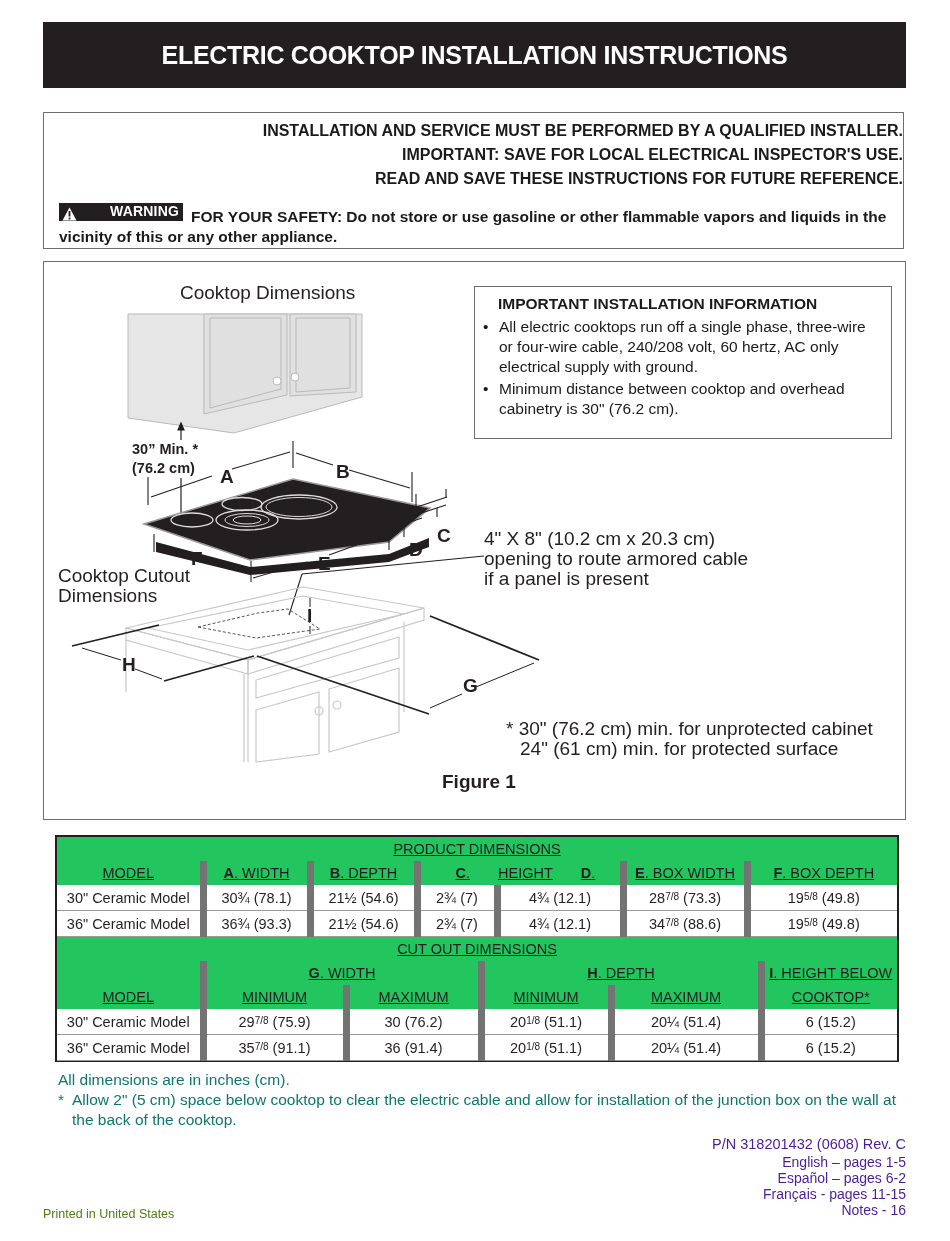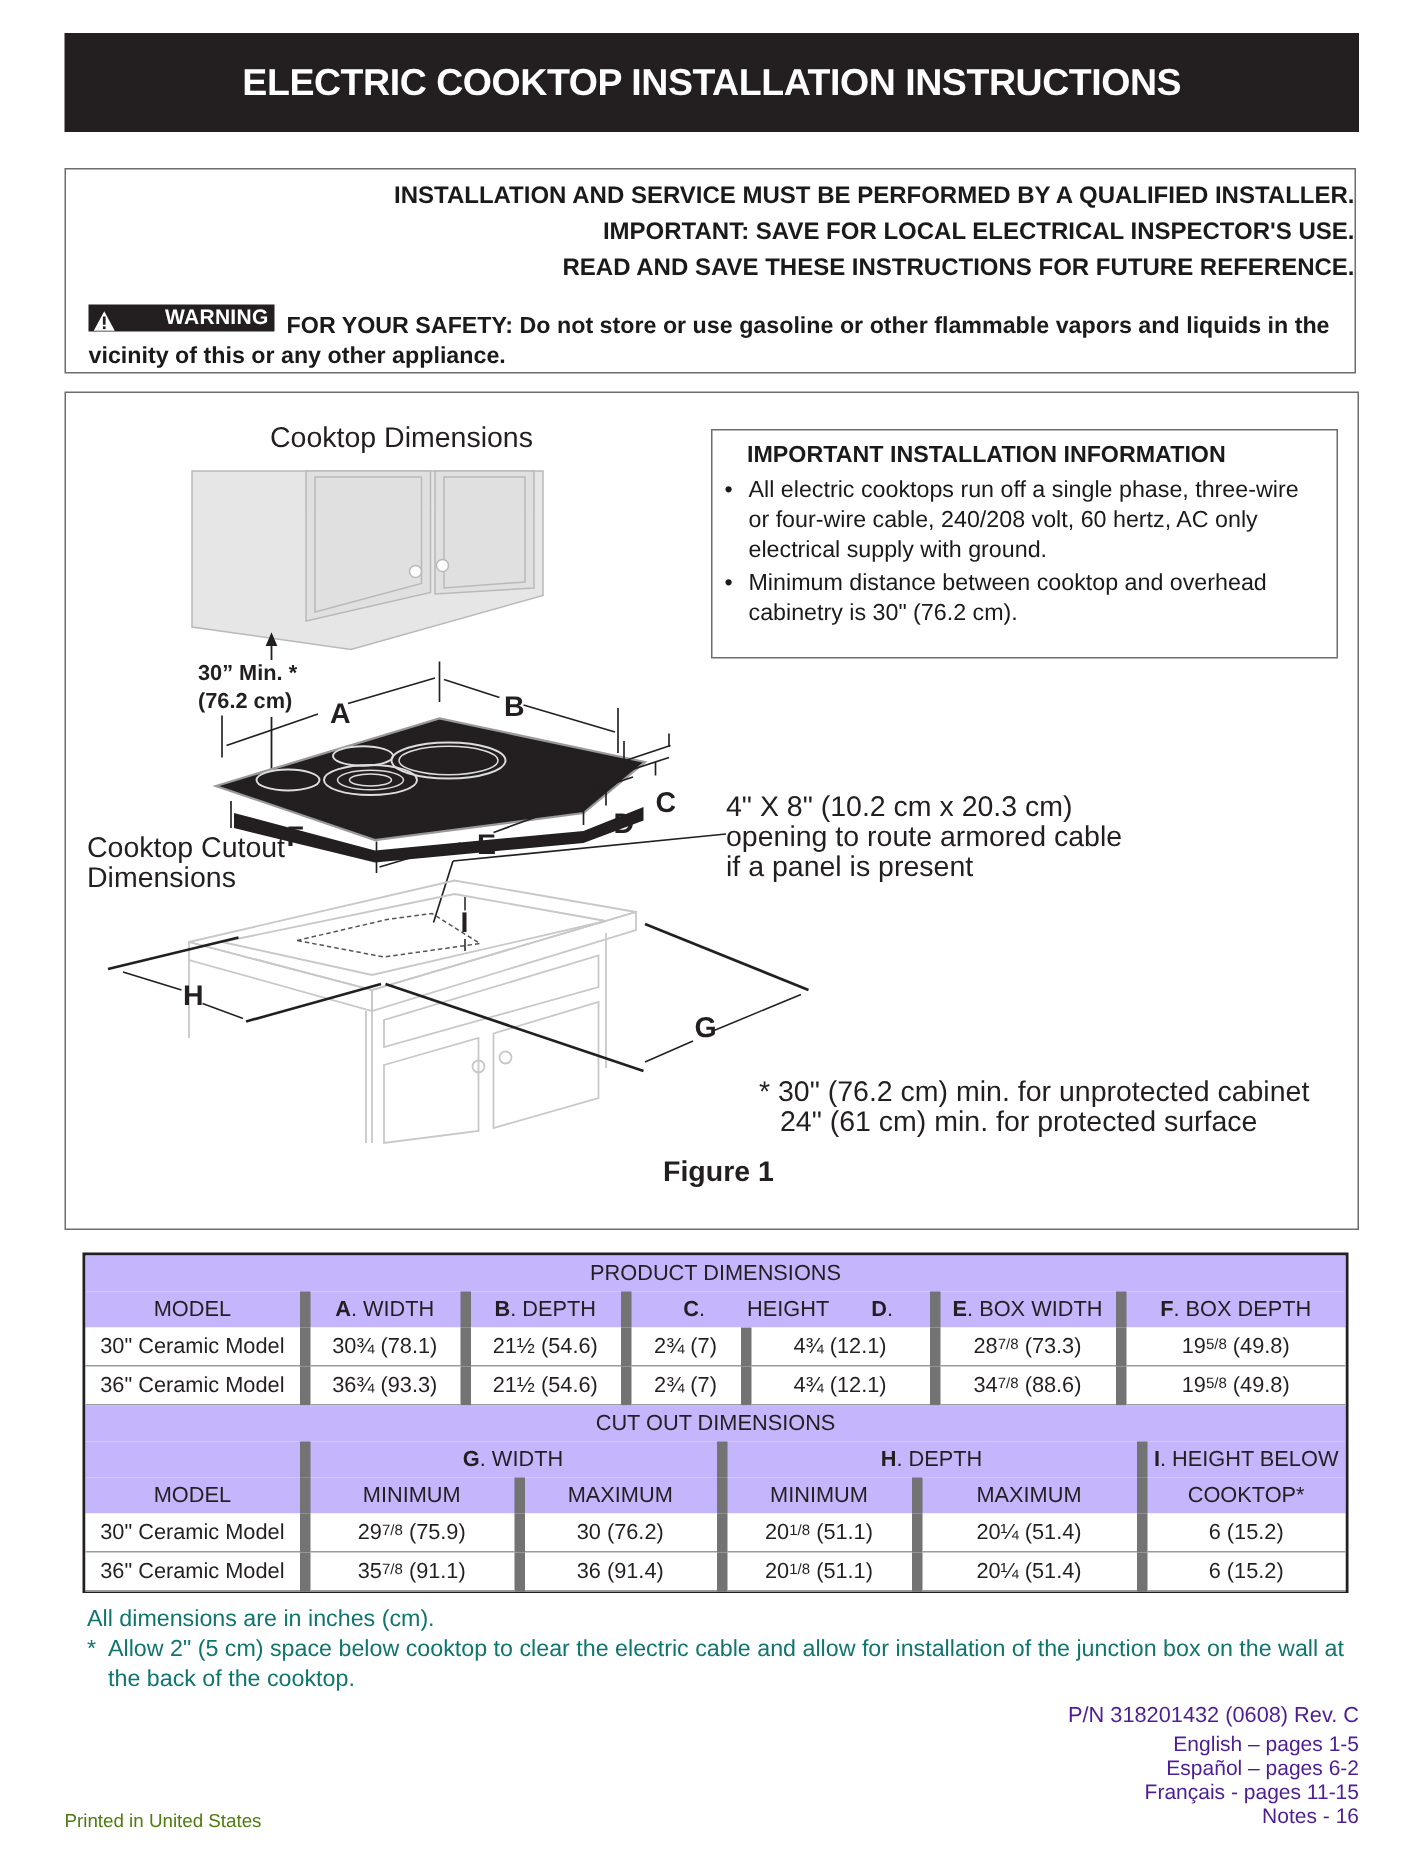--- a/index.html
+++ b/index.html
@@ -14,21 +14,21 @@
   .figure-box { position:absolute; left:43px; top:261px; width:863px; height:559px; border:1px solid #6d6d6d; box-sizing:border-box; }
   .fig-label { position:absolute; font-size:19px; color:#231f20; line-height:20px; }
   .info-box { position:absolute; left:430px; top:24px; width:418px; height:153px; border:1px solid #6d6d6d; box-sizing:border-box; padding:6px 10px 0 24px; }
   .info-title { font-weight:bold; font-size:15.5px; line-height:22px; margin-left:-1px; }
   .info-item { position:relative; font-size:15.5px; line-height:20px; margin-top:2px; padding-left:0; }
   .info-item .bullet { position:absolute; left:-16px; top:0; }
   .illus { position:absolute; left:0; top:0; }
   .dim-table-wrap { position:absolute; left:55px; top:835px; width:844px; height:227px; border:2px solid #231f20; box-sizing:border-box; background:#fff; }
   table.dims { border-collapse:collapse; width:100%; font-size:14.5px; color:#231f20; table-layout:fixed; }
   table.dims td { text-align:center; padding:0; height:24px; line-height:24px; white-space:nowrap; }
-  .hdr td { background:#c4b5fd; }
+  .hdr td { background:#22c55e;text-decoration:underline; }
   .data td { border-bottom:1px solid #9a9a9a; background:#fff; }
   .vl { border-left:7px solid #737373; }
   .b { font-weight:bold; }
   .frac { font-size:10px; vertical-align:3px; }
   .foot { position:absolute; left:58px; top:1070px; width:840px; font-size:15.5px; line-height:20px; color:#0f766e; }
   .foot .ast { position:relative; padding-left:14px; }
   .foot .ast .a { position:absolute; left:0; top:0; }
   .pn { position:absolute; right:44px; top:1135px; text-align:right; font-size:14px; line-height:16px; color:#4c1d95; }
   .pn .big { font-size:14.5px; line-height:19px; }
   .printed { position:absolute; left:43px; top:1207px; font-size:12.5px; color:#4d7c0f; }
@@ -160,21 +160,21 @@
   <div class="fig-label" style="left:176px;top:205px;font-weight:bold;">A</div>
   <div class="fig-label" style="left:292px;top:200px;font-weight:bold;">B</div>
   <div class="fig-label" style="left:393px;top:264px;font-weight:bold;">C</div>
   <div class="fig-label" style="left:365px;top:278px;font-weight:bold;">D</div>
   <div class="fig-label" style="left:274px;top:292px;font-weight:bold;">E</div>
   <div class="fig-label" style="left:147px;top:287px;font-weight:bold;">F</div>
   <div class="fig-label" style="left:419px;top:414px;font-weight:bold;">G</div>
   <div class="fig-label" style="left:78px;top:393px;font-weight:bold;">H</div>
   <div class="fig-label" style="left:263px;top:344px;font-weight:bold;">I</div>
 
-  <div class="fig-label" style="left:14px;top:294px;">
+  <div class="fig-label" style="left:14px;top:304px;">
     <div>Cooktop Cutout</div>
     <div>Dimensions</div>
   </div>
 
   <div class="fig-label" style="left:440px;top:267px;">
     <div>4" X 8" (10.2 cm x 20.3 cm)</div>
     <div>opening to route armored cable</div>
     <div>if a panel is present</div>
   </div>
 

